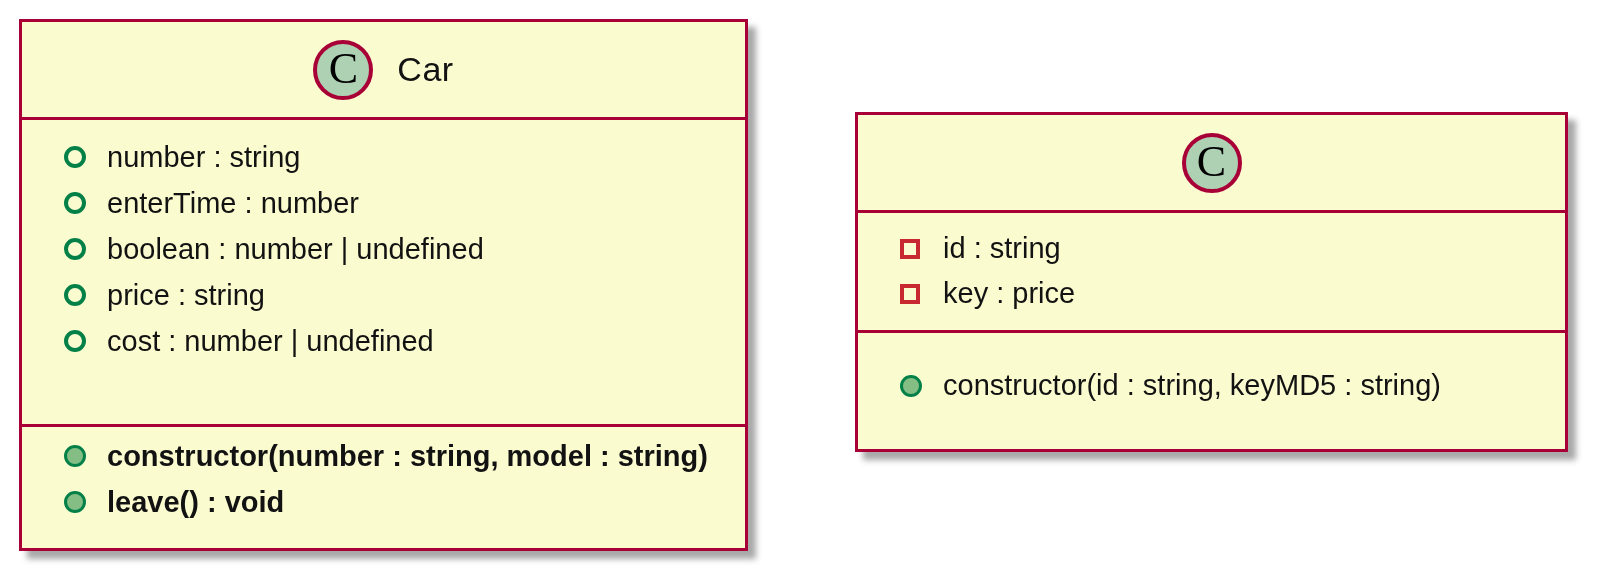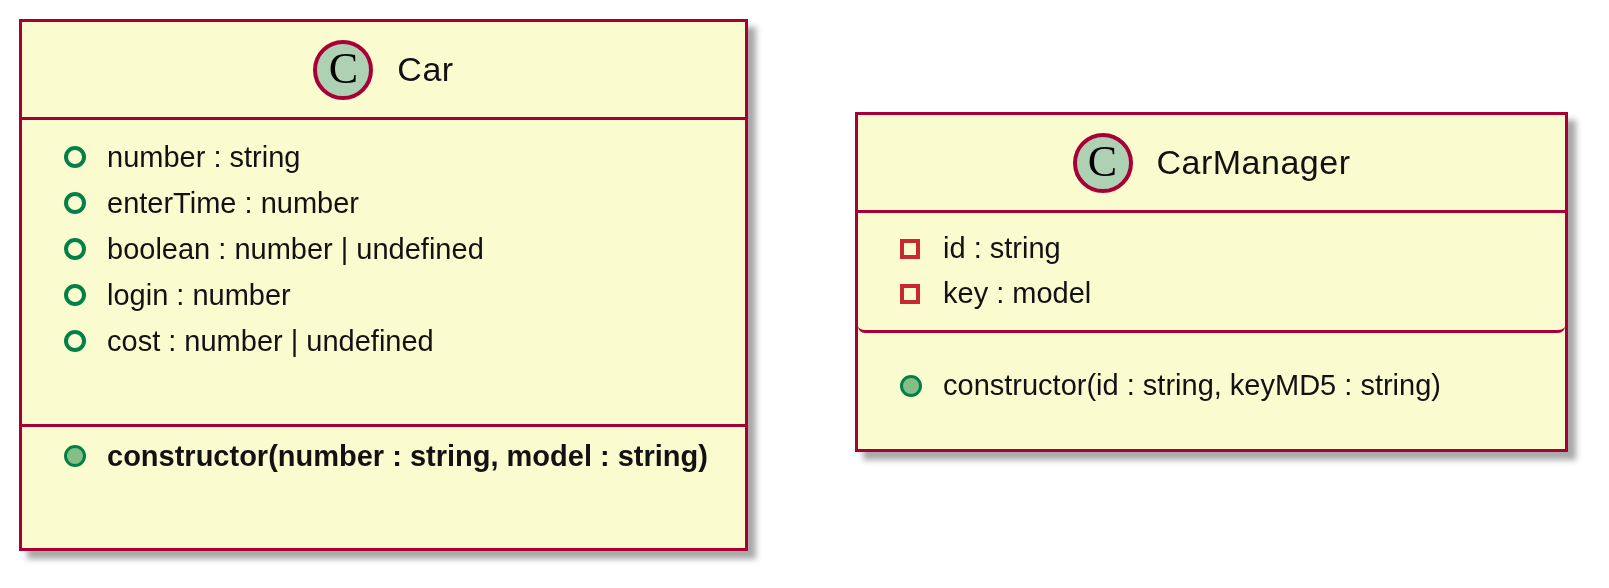--- a/index.html
+++ b/index.html
@@ -72,21 +72,21 @@
     font-size: 34px;
     letter-spacing: 0.5px;
     text-align: right;
   }
   .compartment { overflow: hidden; text-align: center; }
   .fields-compartment {
     border-bottom: 3px solid var(--box-border);
   }
   .car .fields-compartment { flex: 0 0 307px; padding-top: 14px; }
   .car .methods-compartment { flex: 1 1 auto; padding-top: 6px; font-weight: bold; }
-  .carmanager .fields-compartment { flex: 0 0 120px; padding-top: 13px; border-radius: 7px; }
+  .carmanager .fields-compartment { flex: 0 0 120px; padding-top: 13px; }
   .carmanager .methods-compartment { flex: 1 1 auto; padding-top: 30px; }
 
   .member-row {
     display: flex;
     align-items: center;
     padding-left: 42px;
   }
   .car .fields-compartment .member-row,
   .car .methods-compartment .member-row { height: 46px; }
   .carmanager .fields-compartment .member-row,
@@ -139,50 +139,53 @@
         <div class="member-row">
           <span class="member-icon icon-public-field"></span>
           <span class="member-label">enterTime : number</span>
         </div>
         <div class="member-row">
           <span class="member-icon icon-public-field"></span>
           <span class="member-label">boolean : number | undefined</span>
         </div>
         <div class="member-row">
           <span class="member-icon icon-public-field"></span>
-          <span class="member-label">login : number</span>
+          <span class="member-label">price : string</span>
         </div>
         <div class="member-row">
           <span class="member-icon icon-public-field"></span>
           <span class="member-label">cost : number | undefined</span>
         </div>
       </div>
     <div class="compartment methods-compartment">
         <div class="member-row">
           <span class="member-icon icon-public-method"></span>
           <span class="member-label">constructor(number : string, model : string)</span>
         </div>
+        <div class="member-row">
+          <span class="member-icon icon-public-method"></span>
+          <span class="member-label">leave() : void</span>
+        </div>
       </div>
   </div>
 
   <div class="class-box carmanager">
     <div class="class-title">
       <span class="class-badge">
         <span class="badge-letter">C</span>
       </span>
-      <span class="class-name">CarManager</span>
     </div>
     <div class="compartment fields-compartment">
         <div class="member-row">
           <span class="member-icon icon-private-field"></span>
           <span class="member-label">id : string</span>
         </div>
         <div class="member-row">
           <span class="member-icon icon-private-field"></span>
-          <span class="member-label">key : model</span>
+          <span class="member-label">key : price</span>
         </div>
       </div>
     <div class="compartment methods-compartment">
         <div class="member-row">
           <span class="member-icon icon-public-method"></span>
           <span class="member-label">constructor(id : string, keyMD5 : string)</span>
         </div>
       </div>
   </div>
 

